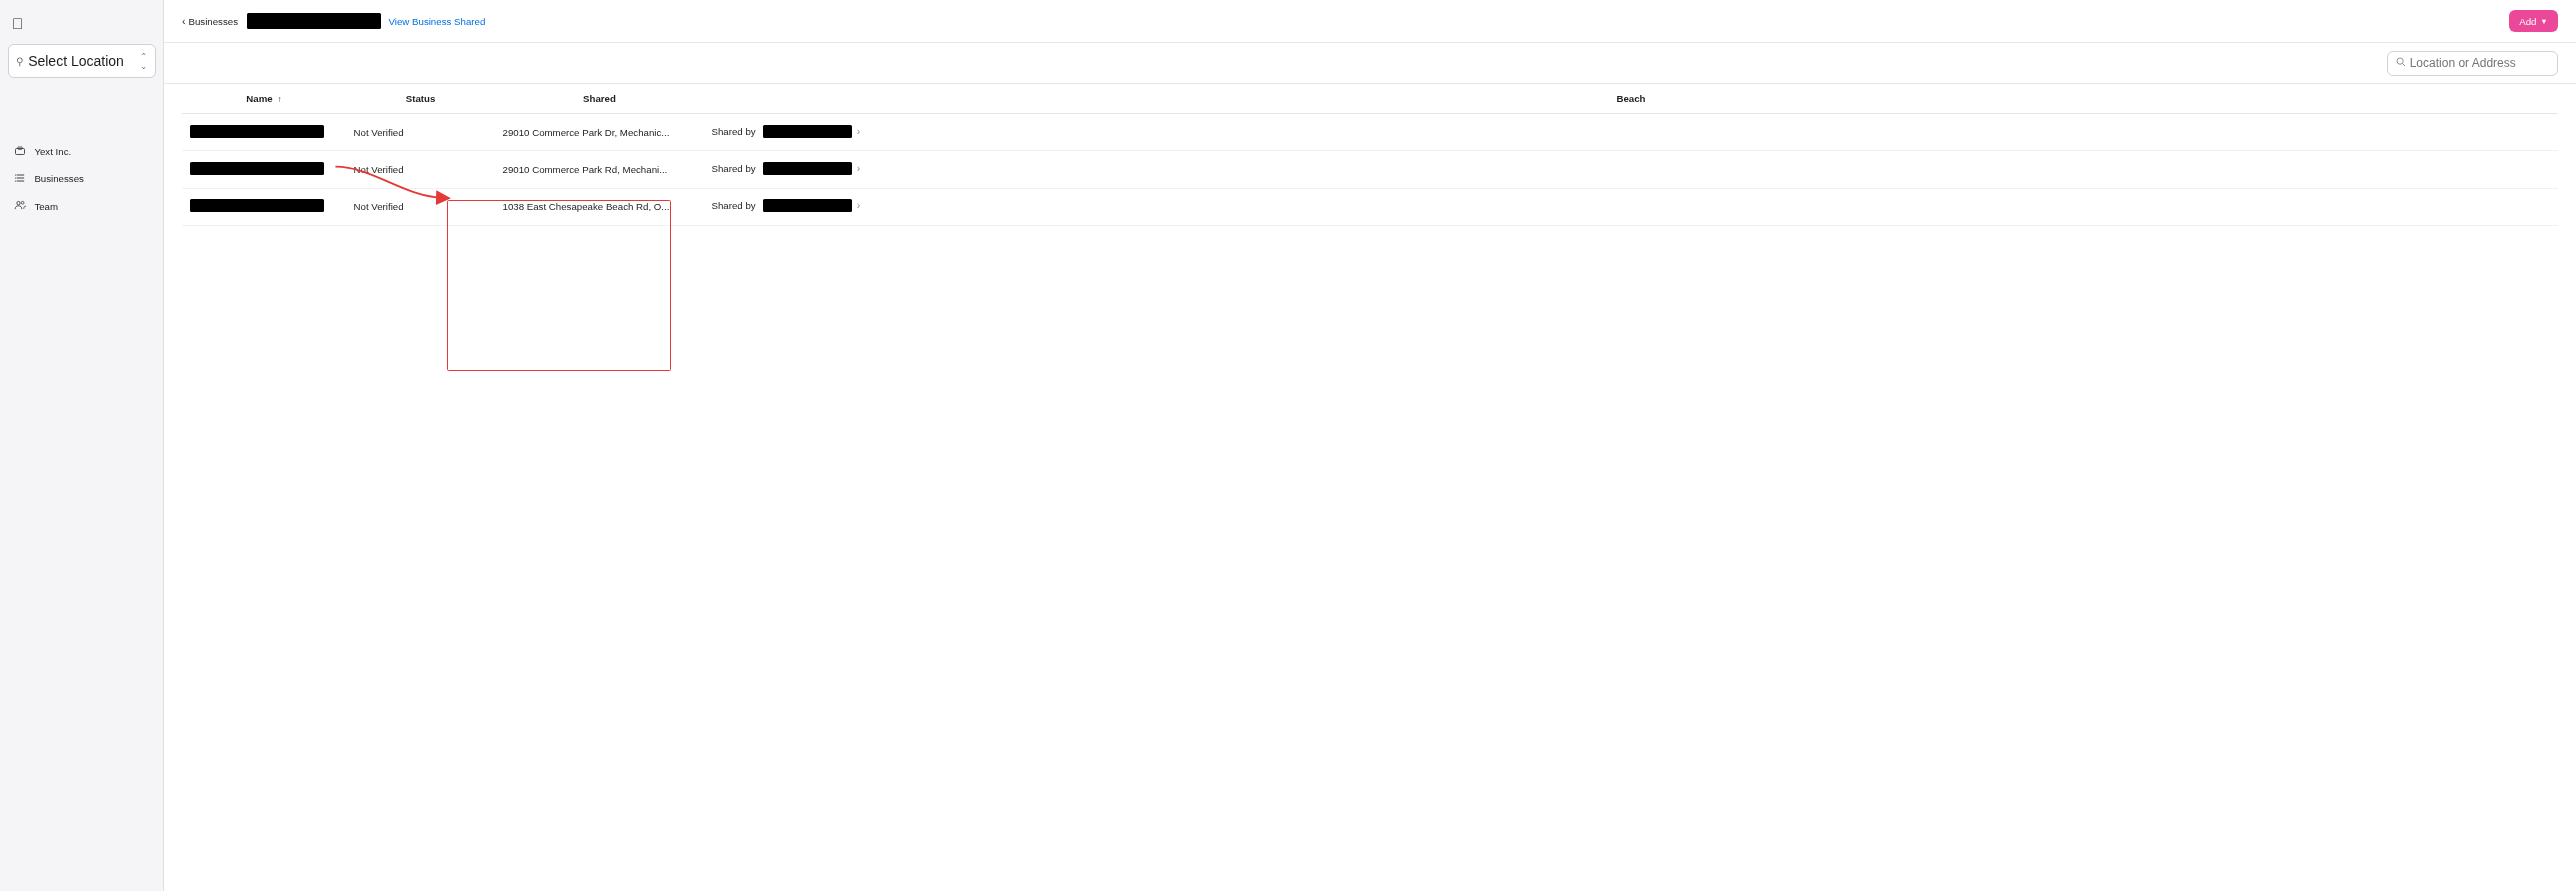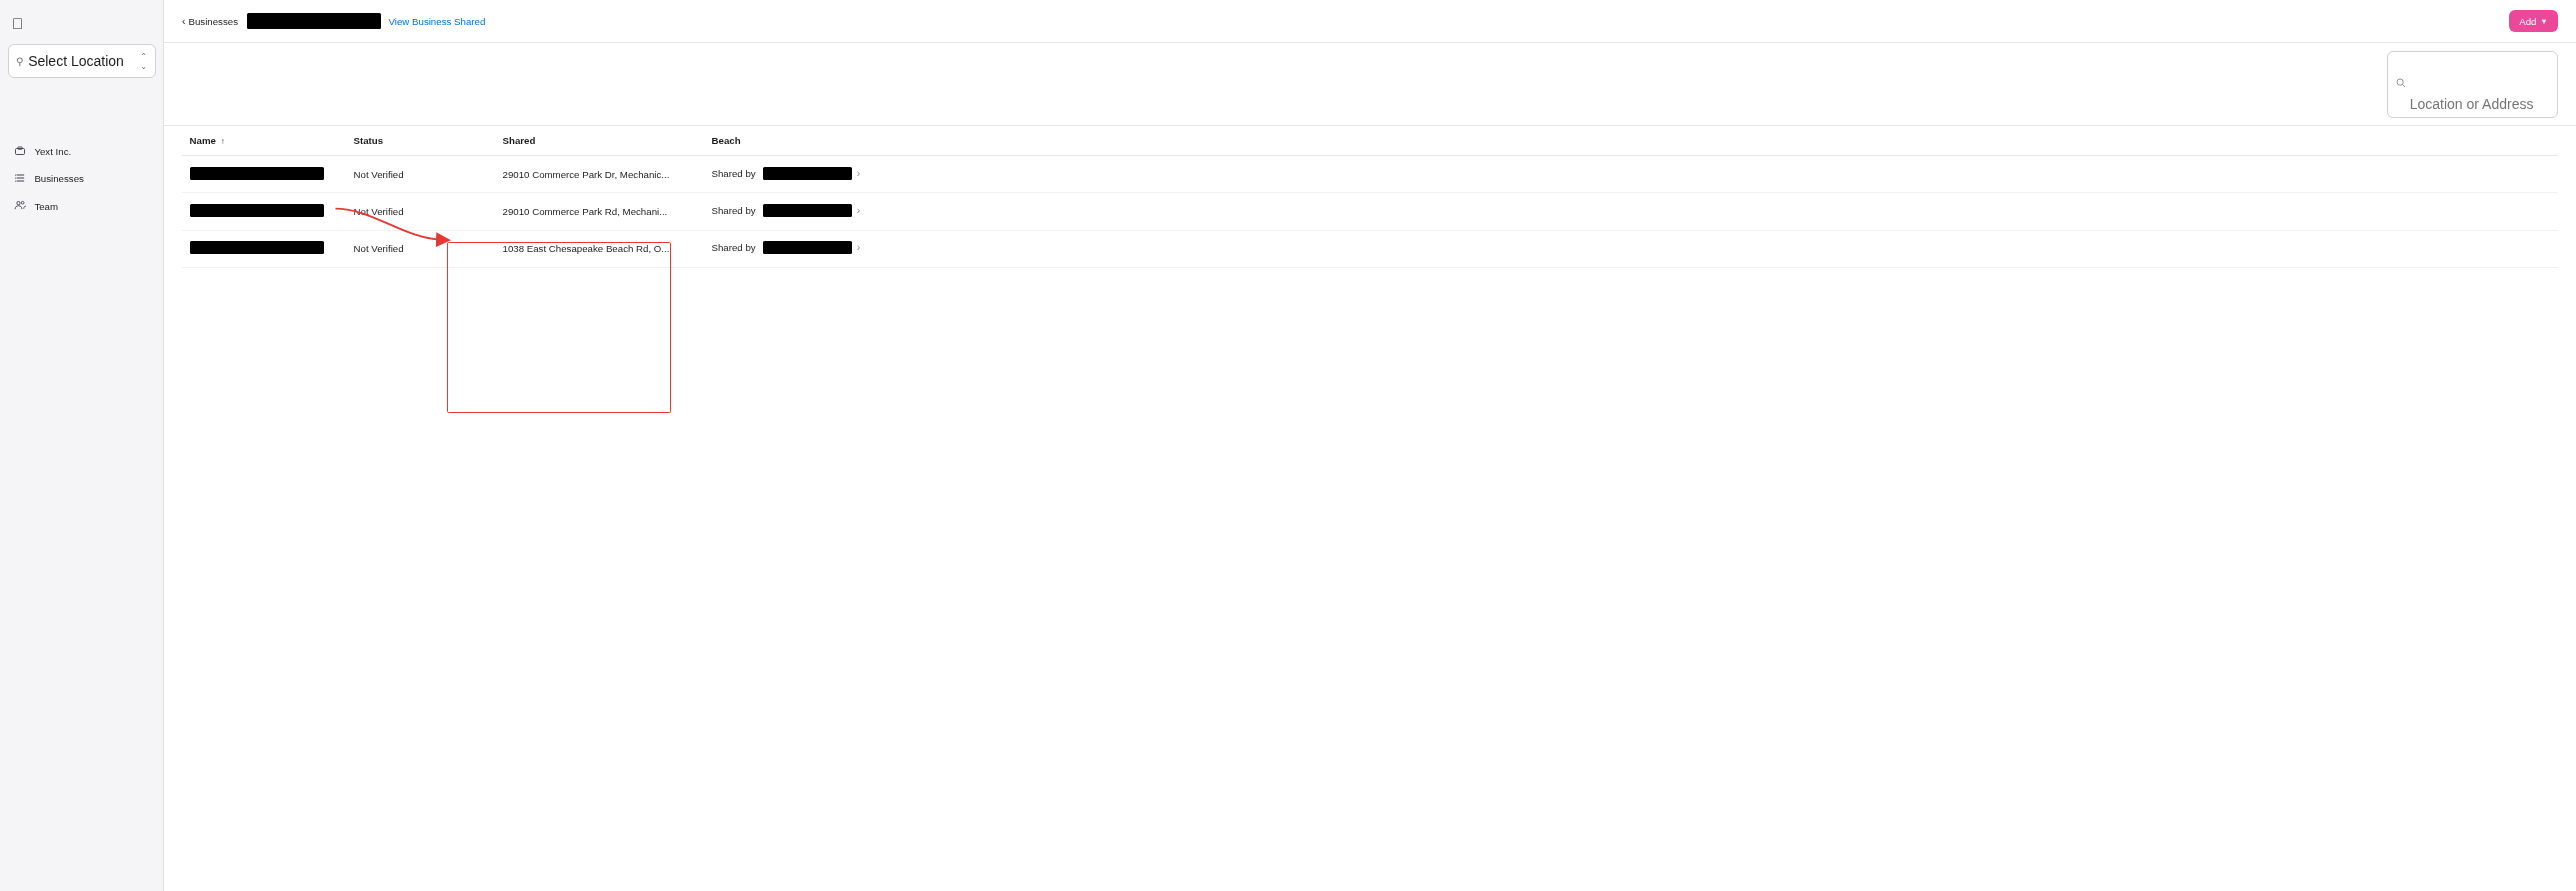--- a/index.html
+++ b/index.html
@@ -161,40 +161,39 @@
       width: 171px;
       background: #fff;
     }
     .search-box .search-icon {
       color: #8e8e93;
       font-size: 9.7px;
     }
     .search-box input {
       border: none;
       outline: none;
-      font-size: 14px;
+      font-size: 12px;
       color: #8e8e93;
       background: transparent;
       width: 100%;
-      margin-top: 40px;
     }
 
     
     .table-container {
       flex: 1;
       overflow-y: auto;
       padding: 0 18px;
       position: relative;
     }
     table {
       width: 100%;
       border-collapse: collapse;
     }
     thead tr th {
-      text-align: left;
+      text-align: center;
       padding: 9px 7.5px;
       font-size: 9.7px;
       font-weight: 600;
       color: #1d1d1f;
       border-bottom: 0.7px solid #e5e5ea;
     }
     thead tr th .sort-arrow {
       font-size: 8.2px;
       margin-left: 2.2px;
     }

